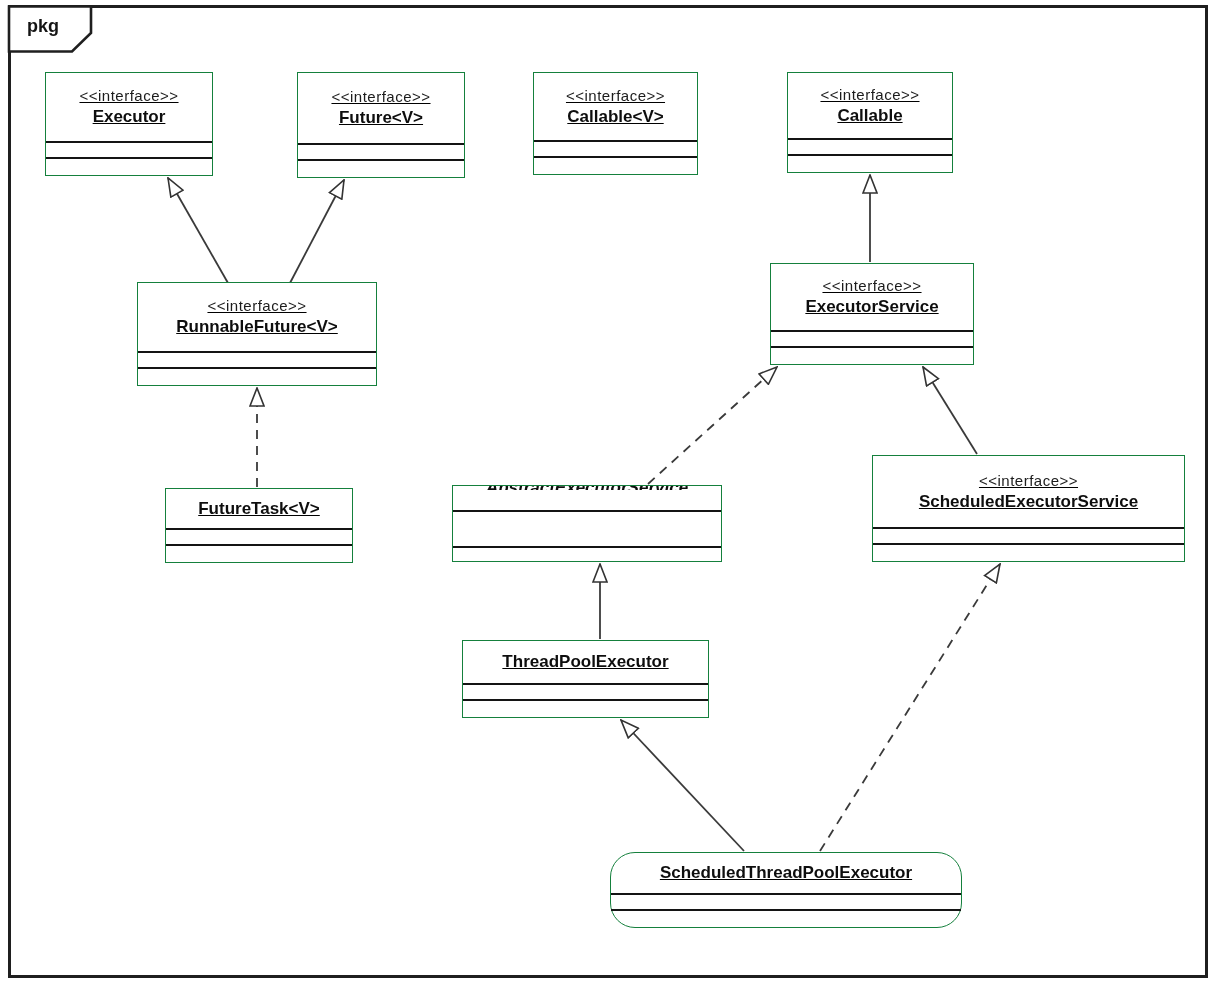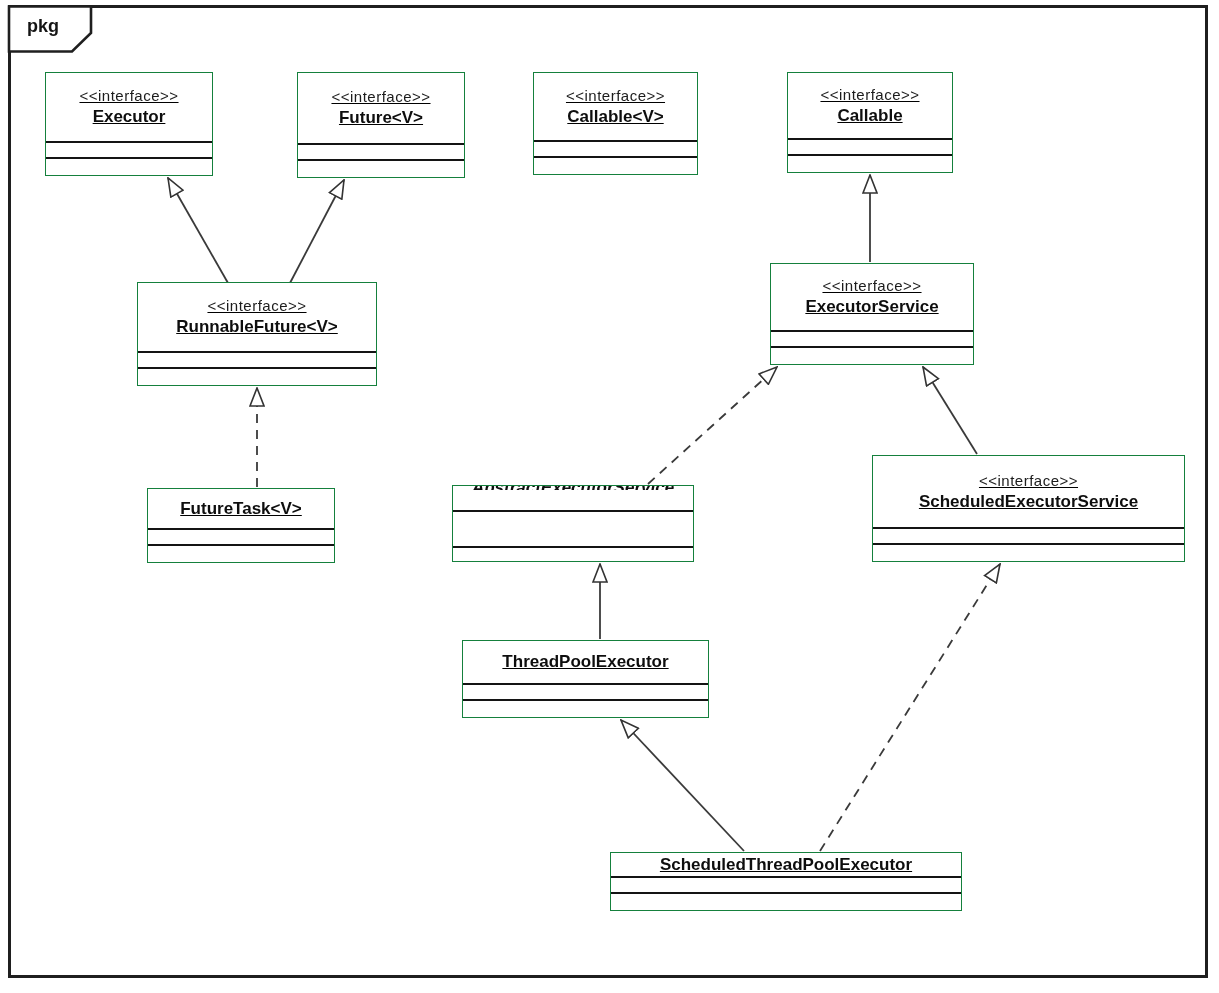--- a/index.html
+++ b/index.html
@@ -177,29 +177,29 @@
 
   <div class="uml-class" style="left:770px; top:263px; width:204px; height:102px;">
     <div class="name-compartment">
       <span class="stereotype">&lt;&lt;interface&gt;&gt;</span>
       <span class="class-name">ExecutorService</span>
     </div>
     <div class="compartment"></div>
     <div class="compartment"></div>
   </div>
 
-  <div class="uml-class" style="left:147px; top:488px; width:188px; height:75px;">
+  <div class="uml-class" style="left:165px; top:488px; width:188px; height:75px;">
     <div class="name-compartment">
       <span class="class-name">FutureTask&lt;V&gt;</span>
     </div>
     <div class="compartment"></div>
     <div class="compartment"></div>
   </div>
 
-  <div class="uml-class abstract" style="left:452px; top:485px; width:242px; height:77px;gap:20px;">
+  <div class="uml-class abstract" style="left:452px; top:485px; width:270px; height:77px;gap:20px;">
     <div class="name-compartment">
       <span class="class-name">AbstractExecutorService</span>
     </div>
     <div class="compartment"></div>
     <div class="compartment"></div>
   </div>
 
   <div class="uml-class" style="left:872px; top:455px; width:313px; height:107px;">
     <div class="name-compartment">
       <span class="stereotype">&lt;&lt;interface&gt;&gt;</span>
@@ -210,21 +210,21 @@
   </div>
 
   <div class="uml-class" style="left:462px; top:640px; width:247px; height:78px;">
     <div class="name-compartment">
       <span class="class-name">ThreadPoolExecutor</span>
     </div>
     <div class="compartment"></div>
     <div class="compartment"></div>
   </div>
 
-  <div class="uml-class" style="left:610px; top:852px; width:352px; height:59px;">
+  <div class="uml-class" style="left:610px; top:852px; width:352px; height:76px;border-radius:25px;">
     <div class="name-compartment">
       <span class="class-name">ScheduledThreadPoolExecutor</span>
     </div>
     <div class="compartment"></div>
     <div class="compartment"></div>
   </div>
 
 </div>
 
 </body></html>

